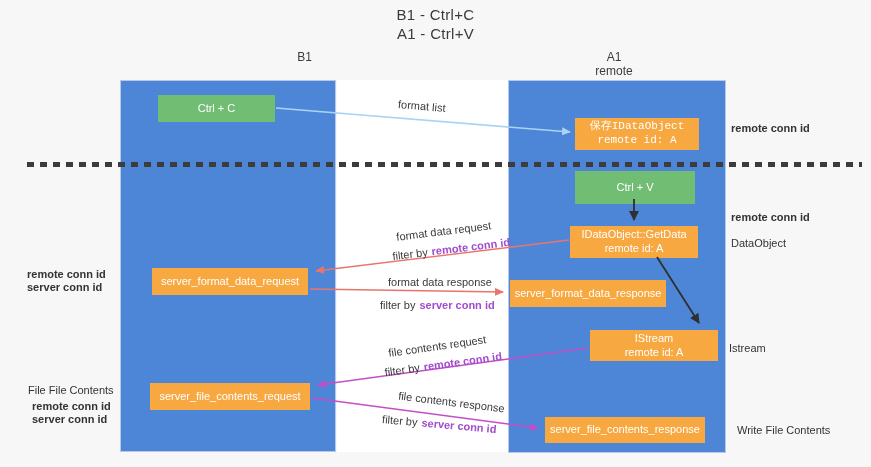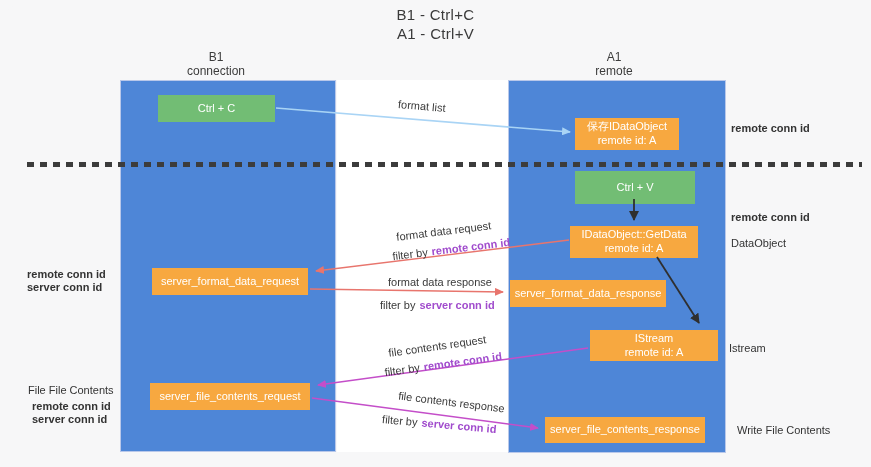--- a/index.html
+++ b/index.html
@@ -23,40 +23,39 @@
   svg.overlay { position: absolute; left: 0; top: 0; pointer-events: none; }
 </style>
 </head>
 <body>
 
 <div id="canvas">
 
   <div class="abs title" style="top:6px;">B1 - Ctrl+C</div>
   <div class="abs title" style="top:25px;">A1 - Ctrl+V</div>
 
-  <div class="abs lane-header" style="left:120px; top:51px; width:192px;">
+  <div class="abs lane-header" style="left:120px; top:51px; width:192px;text-align:right;">
     <div>B1</div>
-    <div>connection</div>
   </div>
   <div class="abs lane-header" style="left:508px; top:51px; width:212px;">
     <div>A1</div>
     <div>remote</div>
   </div>
 
   <div class="abs gutter" style="left:337px; top:80px; width:171px; height:372px;"></div>
 
   <div class="abs lane" style="left:120px; top:80px; width:216px; height:372px;"></div>
   <div class="abs lane" style="left:508px; top:80px; width:218px; height:373px;"></div>
 
   <div class="abs dashline" style="left:27px; top:162px; width:835px;"></div>
 
   <div class="abs node green" style="left:158px; top:95px; width:117px; height:27px;">
     <span>Ctrl + C</span>
   </div>
-  <div class="abs node orange" style="left:575px; top:118px; width:104px; height:32px;">
+  <div class="abs node orange" style="left:575px; top:118px; width:124px; height:32px;font-family:Liberation Mono, monospace;">
     <span>保存IDataObject</span>
     <span>remote id: A</span>
   </div>
   <div class="abs node green" style="left:575px; top:171px; width:120px; height:33px;">
     <span>Ctrl + V</span>
   </div>
   <div class="abs node orange" style="left:570px; top:226px; width:128px; height:32px;">
     <span>IDataObject::GetData</span>
     <span>remote id: A</span>
   </div>

